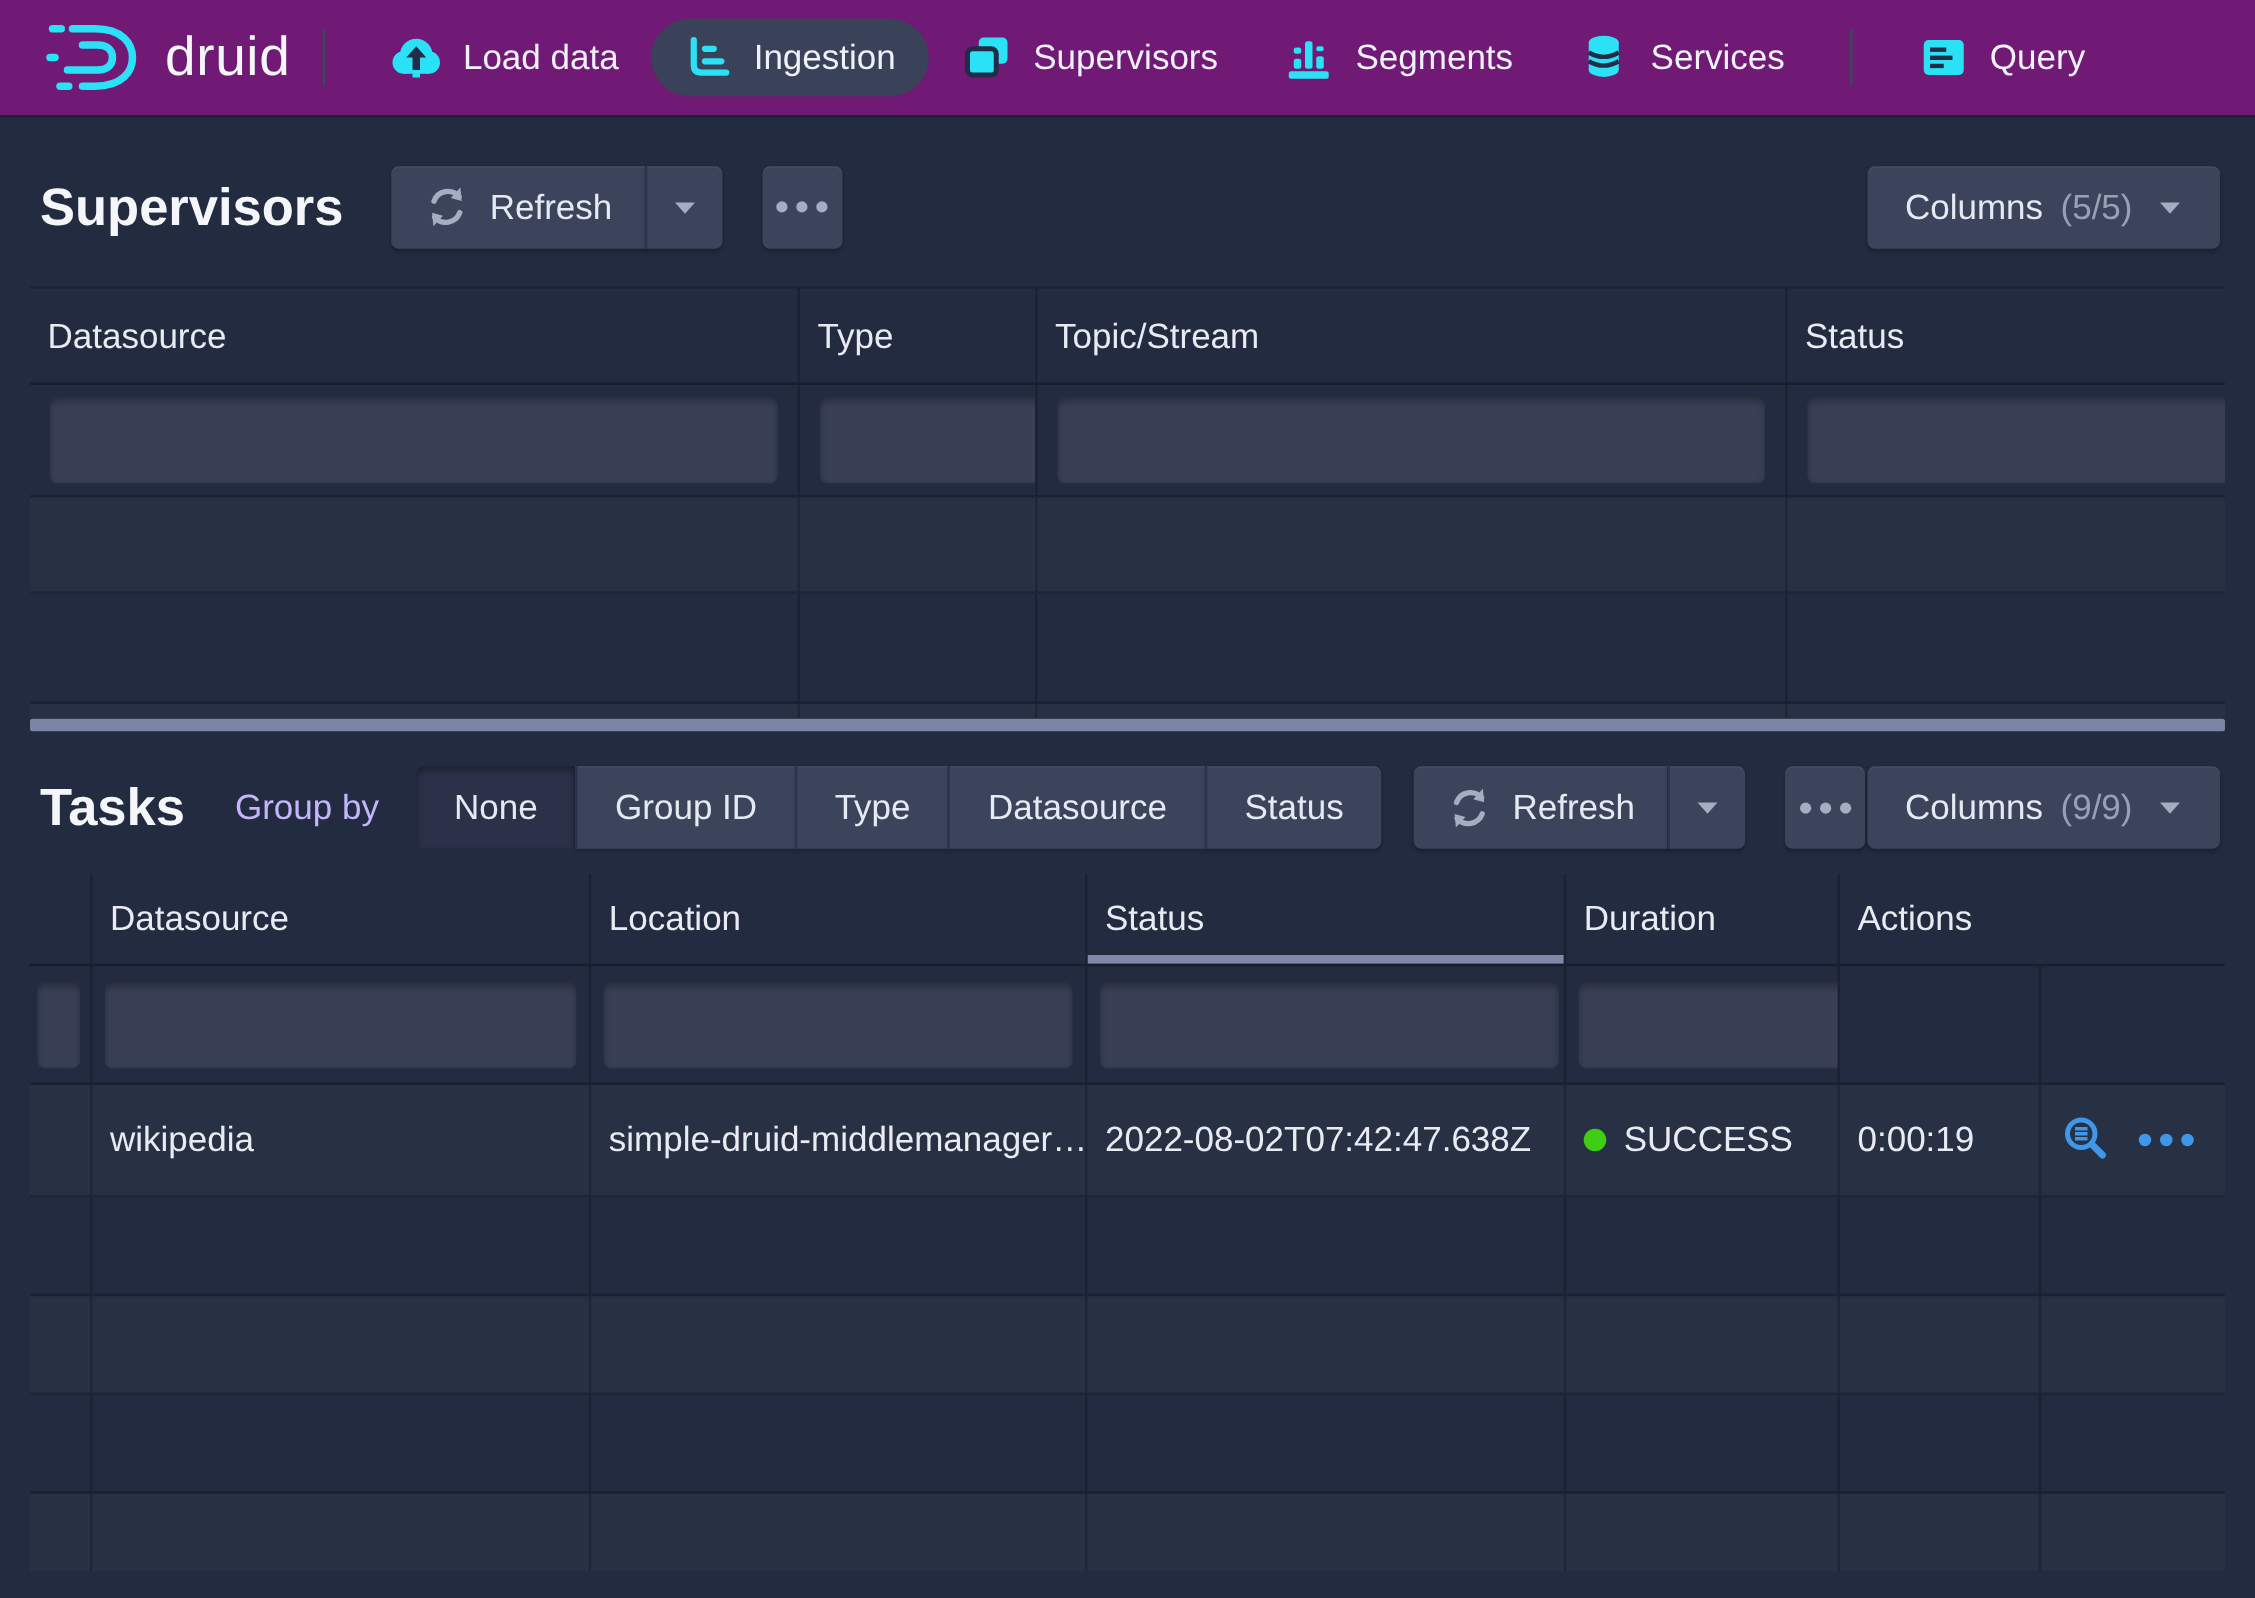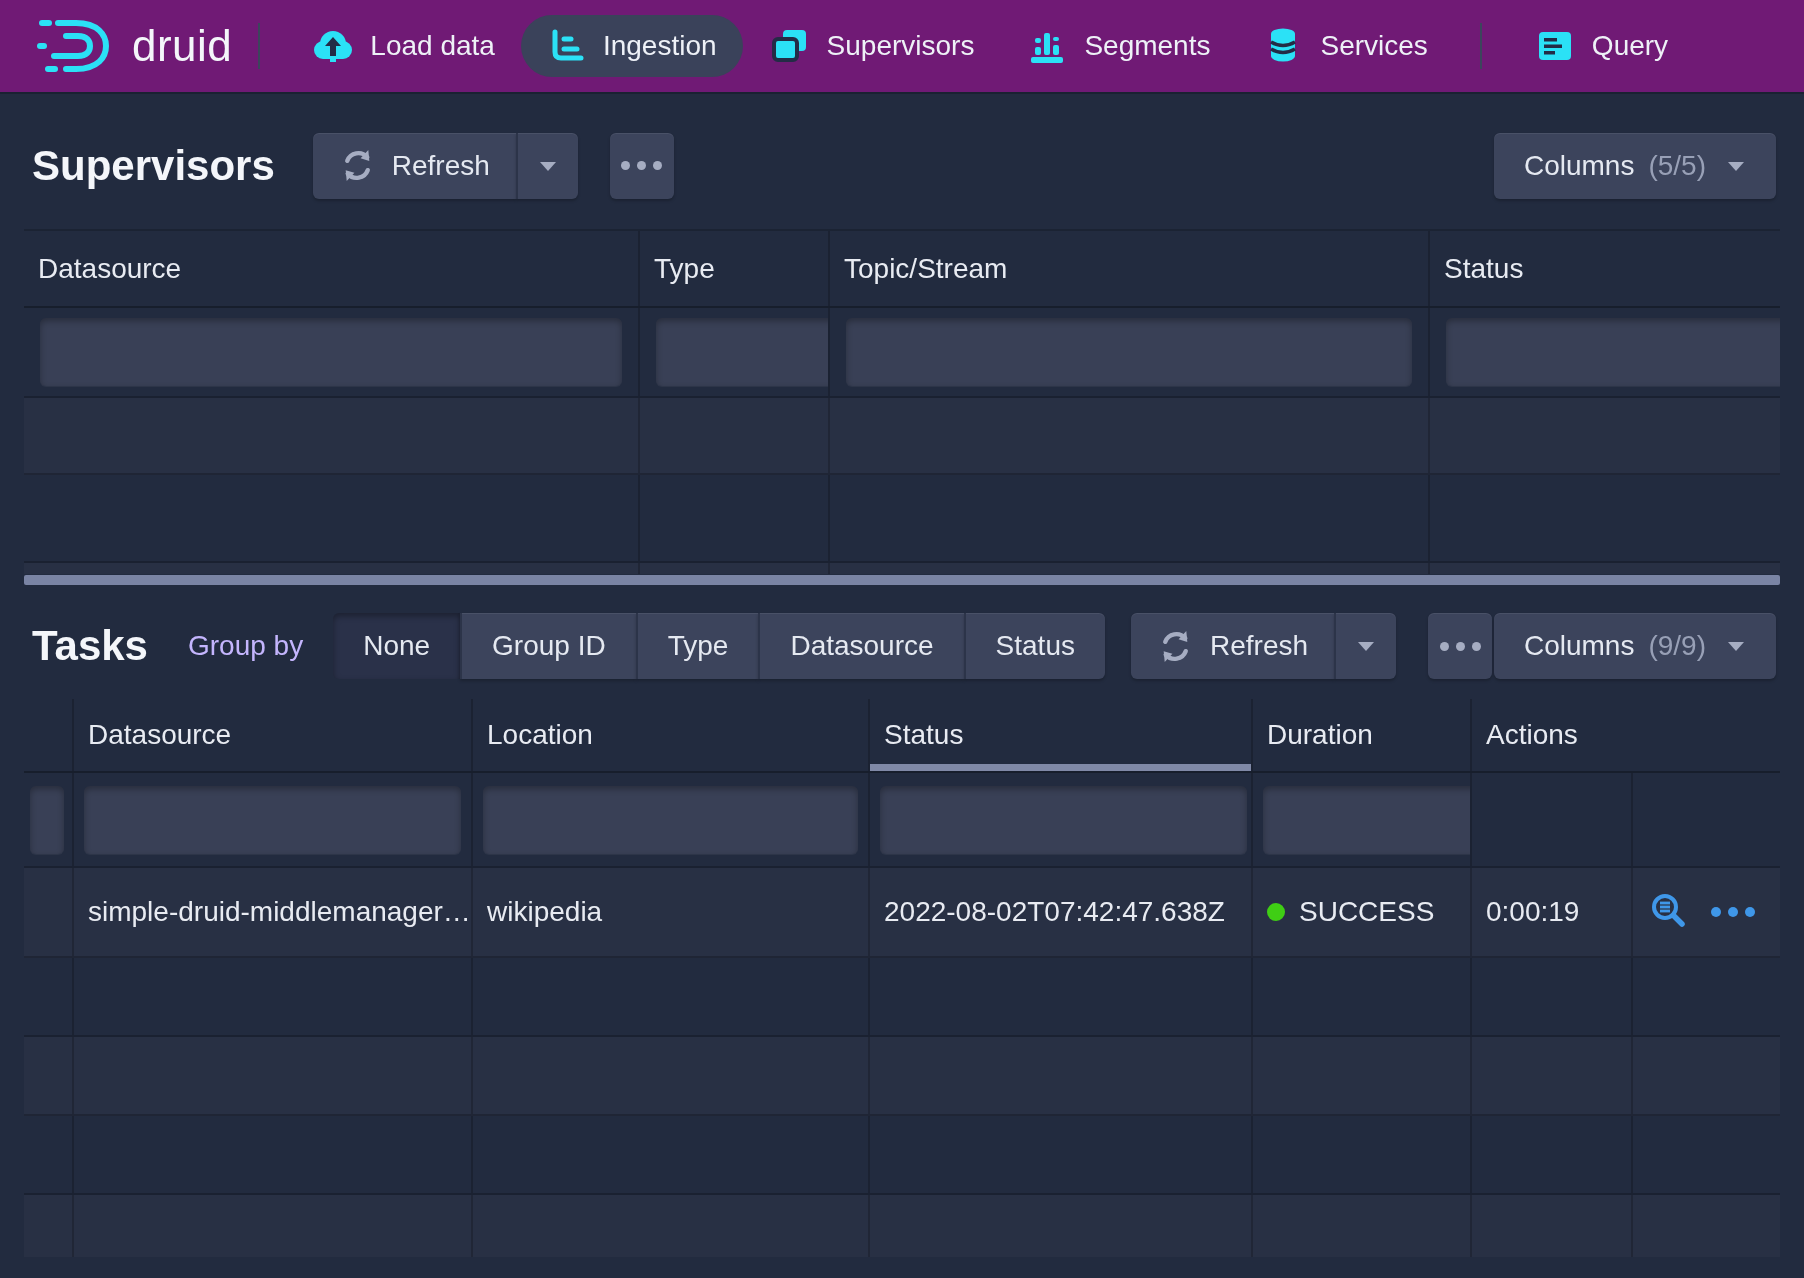--- a/index.html
+++ b/index.html
@@ -363,22 +363,22 @@
         </div>
       <div class="cell">
           <input class="filter-input" style="">
         </div>
       <div class="cell"></div>
       <div class="cell"></div>
     </div>
 
     <div class="grid-task row lite row-data">
       <div class="cell"></div>
+      <div class="cell td">wikipedia</div>
       <div class="cell td">simple-druid-middlemanager…</div>
-      <div class="cell td">wikipedia</div>
       <div class="cell td">2022-08-02T07:42:47.638Z</div>
       <div class="cell td">
         <span class="status-dot"></span>
         <span>SUCCESS</span>
       </div>
       <div class="cell td">0:00:19</div>
       <div class="cell actions-cell">
         <span style="cursor:pointer;">
           <svg width="40" height="40" viewBox="0 0 40 40" fill="none">
             <circle cx="16" cy="15" r="11" stroke="#3f97e9" stroke-width="4"></circle>

